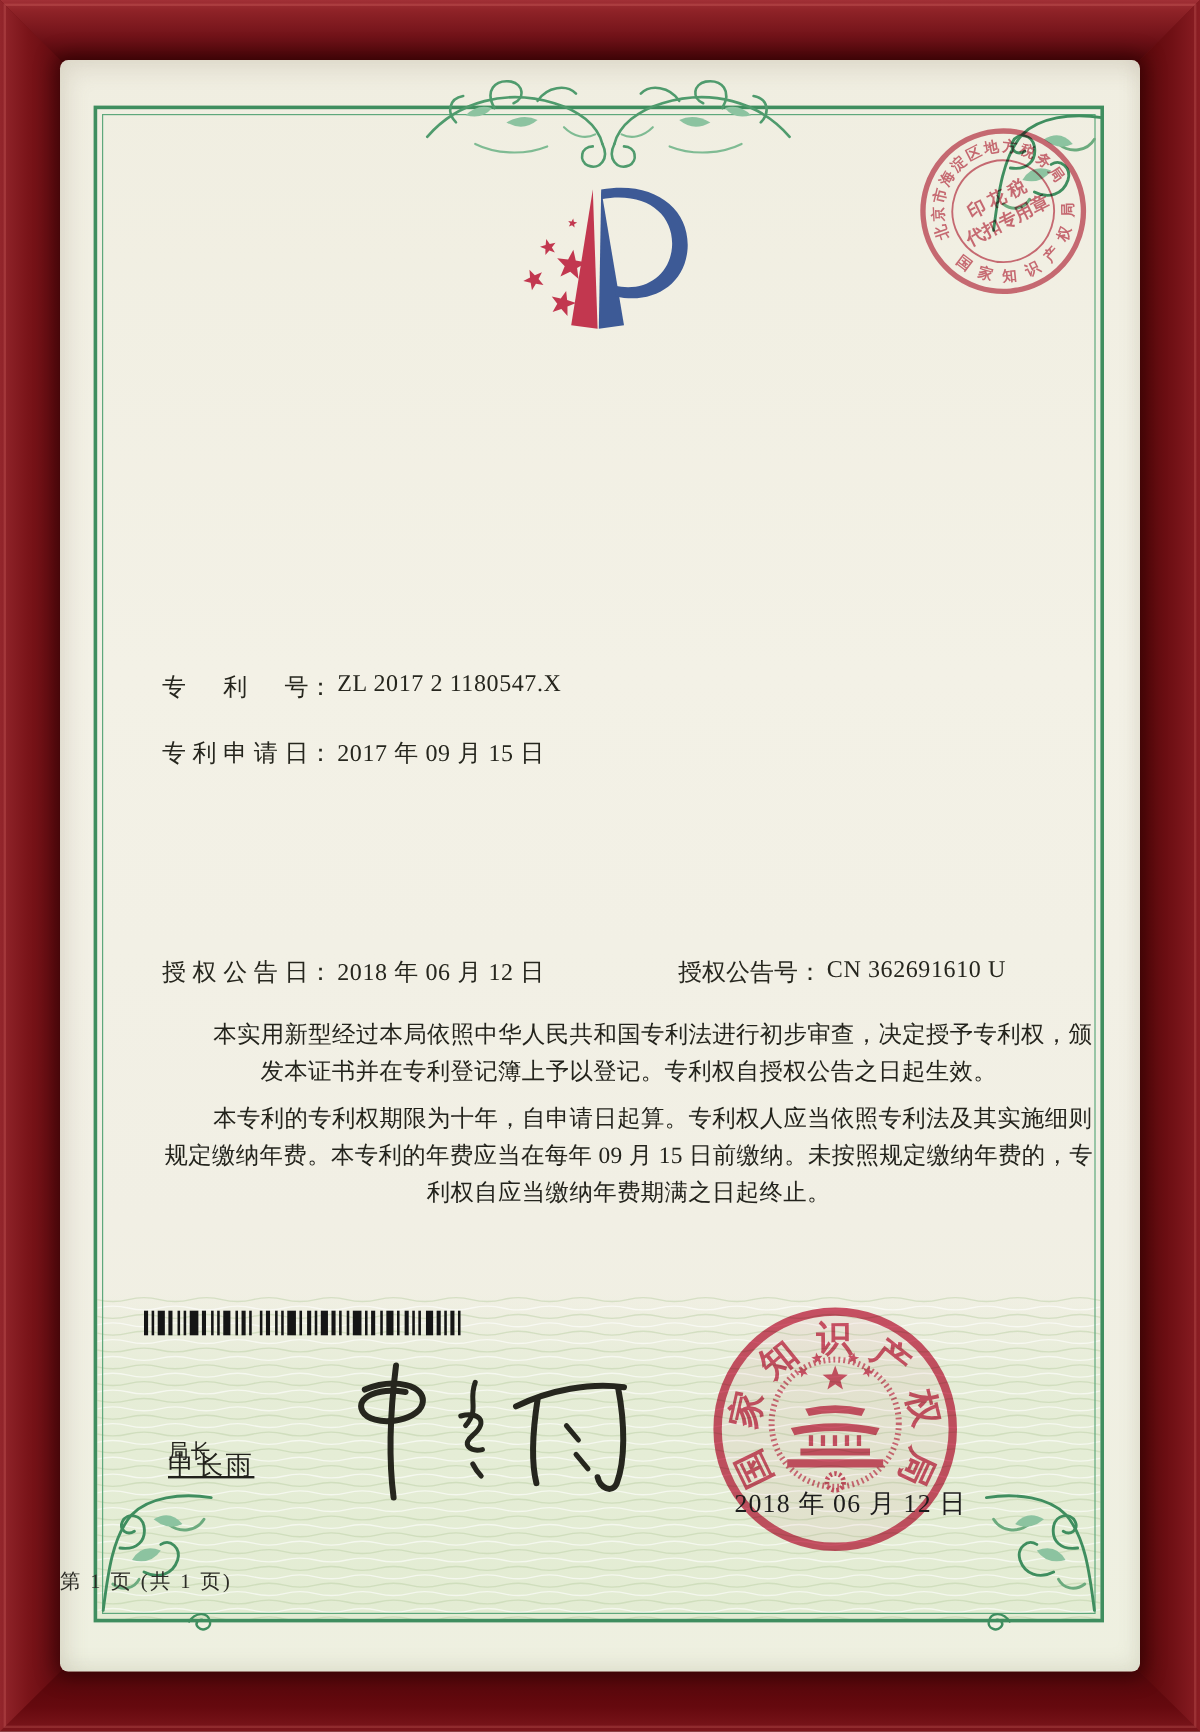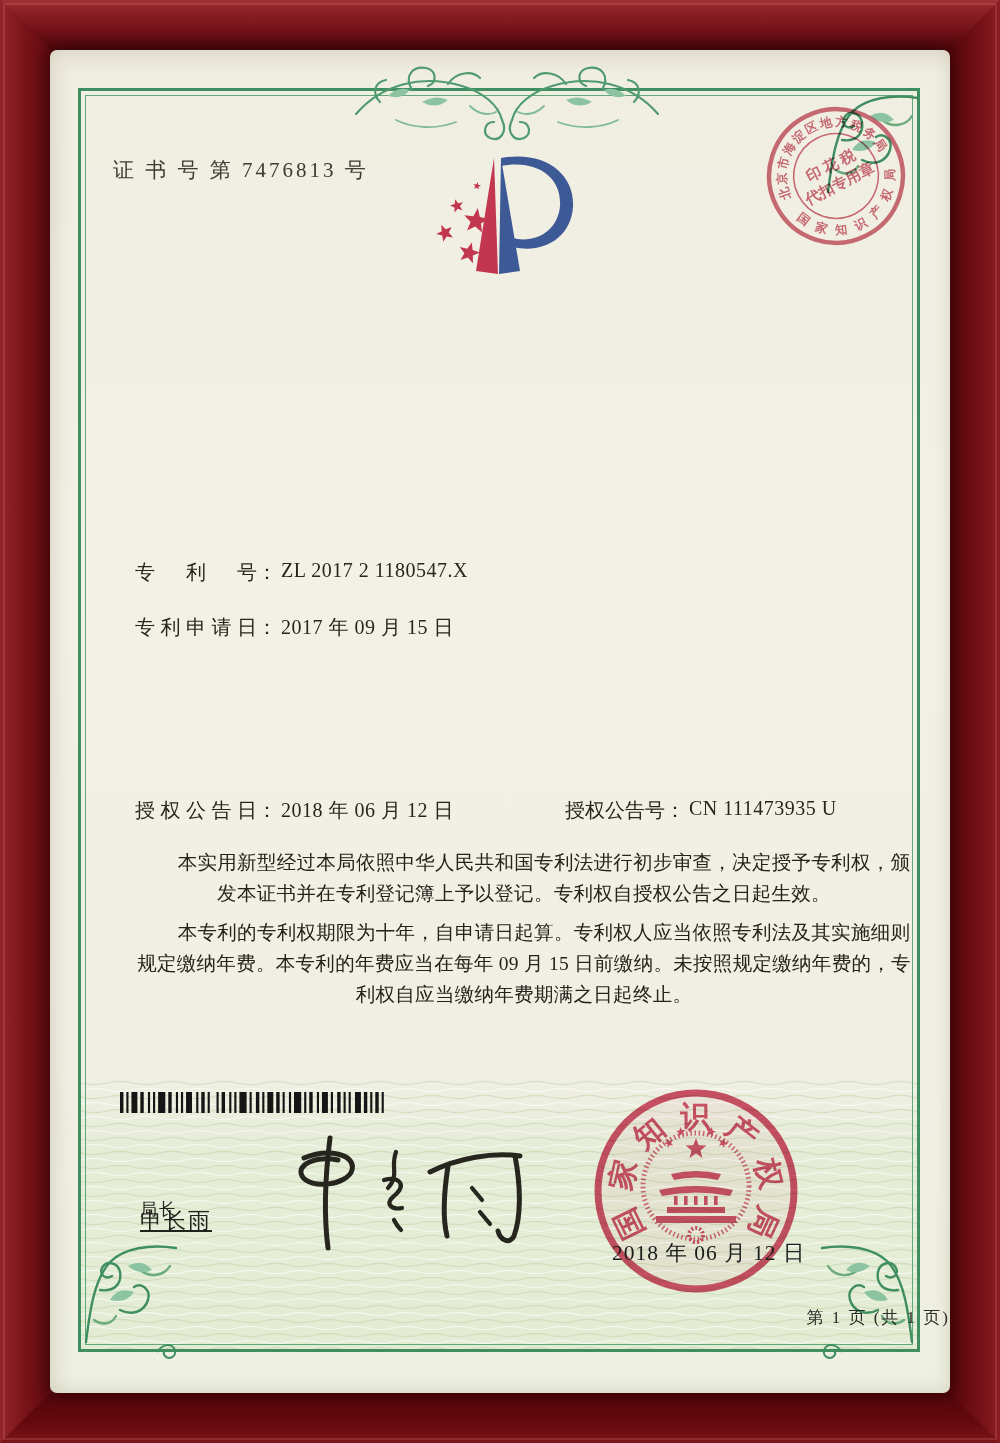--- a/index.html
+++ b/index.html
@@ -45,21 +45,21 @@
   .grant2{position:absolute;left:430px;top:0;}
   .paras{position:absolute;left:85px;top:797px;width:778px;z-index:3;}
   .paras p{margin:0 0 8px;font-size:19.5px;line-height:31px;color:#23231c;text-indent:40px;
            letter-spacing:.3px;text-align:center;}
   .barcode{position:absolute;left:70px;top:1042px;z-index:3;}
   .sig-title{position:absolute;left:90px;top:1148px;font-size:17px;color:#22221c;z-index:3;letter-spacing:2px;}
   .sig-name{position:absolute;left:90px;top:1156px;font-size:22px;color:#22221c;z-index:3;letter-spacing:2px;text-decoration:underline;}
   .autograph{position:absolute;left:218px;top:1080px;z-index:3;}
   .seal{position:absolute;left:540px;top:1035px;width:212px;height:212px;z-index:4;mix-blend-mode:multiply;opacity:.95;}
   .seal-date{position:absolute;left:562px;top:1188px;font-size:21.5px;color:#1c1c1c;z-index:5;letter-spacing:1px;}
-  .footer{position:absolute;left:0;right:0;top:1256px;text-align:right;font-size:17px;color:#2c2c26;z-index:3;letter-spacing:2px;padding-left:36px;}
+  .footer{position:absolute;left:0;right:0;top:1256px;text-align:left;font-size:17px;color:#2c2c26;z-index:3;letter-spacing:2px;}
   .stamp{position:absolute;left:708px;top:48px;width:156px;height:156px;z-index:4;transform:rotate(-27deg);
          mix-blend-mode:multiply;opacity:.9;}
   .orn{position:absolute;z-index:2;}
   .orn svg{display:block;}
   .orn-br{transform:scaleX(-1);}
   .orn-tr{transform:rotate(180deg) scaleX(-1);}
   text{font-family:"Liberation Serif","DejaVu Serif",serif;}
 </style>
 </head>
 <body>
@@ -172,21 +172,20 @@
     <svg width="24" height="24" viewBox="0 0 24 24">
         <use href="#spiral-end"></use>
       </svg>
   </div>
   <div class="orn" style="left:770px;top:1290px;transform:scaleX(-1)">
     <svg width="24" height="24" viewBox="0 0 24 24">
         <use href="#spiral-end"></use>
       </svg>
   </div>
 
-  <div class="cert-no">证 书 号 第 7476813 号</div>
 
   <svg class="logo" viewBox="0 0 195 140">
     <g id="logo-stars" fill="#c2374f">
         <path d="M72.7,32.1L73.2,34.8L76.0,35.4L73.5,36.8L73.8,39.6L71.7,37.7L69.1,38.8L70.3,36.2L68.5,34.1L71.3,34.5Z"></path>
         <path d="M50.2,49.2L53.1,53.3L57.9,52.2L54.9,56.2L57.4,60.4L52.8,58.8L49.5,62.5L49.5,57.6L45.0,55.6L49.7,54.1Z"></path>
         <path d="M72.8,58.1L74.8,67.1L83.8,68.7L75.9,73.4L77.1,82.5L70.2,76.4L62.0,80.4L65.6,71.9L59.3,65.3L68.4,66.2Z"></path>
         <path d="M36.2,74.8L40.7,79.3L46.6,76.9L43.8,82.5L47.9,87.4L41.6,86.4L38.3,91.8L37.2,85.6L31.1,84.1L36.7,81.2Z"></path>
         <path d="M66.8,92.4L67.6,100.1L75.0,102.4L67.9,105.5L67.9,113.3L62.8,107.5L55.5,109.9L59.4,103.2L54.8,97.0L62.3,98.7Z"></path>
       </g>
     <path d="M89,8 L93,124 L71,121 Z" fill="#c2374f"></path>
@@ -197,21 +196,21 @@
 
   <div class="frow" style="top:509px">
     <span class="flabel">专利号</span><span class="fcolon">：</span><span class="fvalue">ZL 2017 2 1180547.X</span>
   </div>
   <div class="frow" style="top:564px">
     <span class="flabel">专利申请日</span><span class="fcolon">：</span><span class="fvalue">2017 年 09 月 15 日</span>
   </div>
   <div class="frow" style="top:747px;right:37px">
     <span class="flabel">授权公告日</span><span class="fcolon">：</span><span class="fvalue">2018 年 06 月 12 日</span>
     <span class="grant2">
-      <span>授权公告号</span><span class="fcolon">：</span><span class="fvalue">CN 111473935 U</span>
+      <span>授权公告号</span><span class="fcolon">：</span><span class="fvalue">CN 362691610 U</span>
     </span>
   </div>
 
   <div class="paras">
     <p>本实用新型经过本局依照中华人民共和国专利法进行初步审查，决定授予专利权，颁发本证书并在专利登记簿上予以登记。专利权自授权公告之日起生效。</p>
     <p>本专利的专利权期限为十年，自申请日起算。专利权人应当依照专利法及其实施细则规定缴纳年费。本专利的年费应当在每年 09 月 15 日前缴纳。未按照规定缴纳年费的，专利权自应当缴纳年费期满之日起终止。</p>
   </div>
 
   <svg class="barcode" id="barcode-svg" width="268" height="21">
       <rect x="0.00" y="0" width="3.41" height="21" fill="#151515"></rect>

